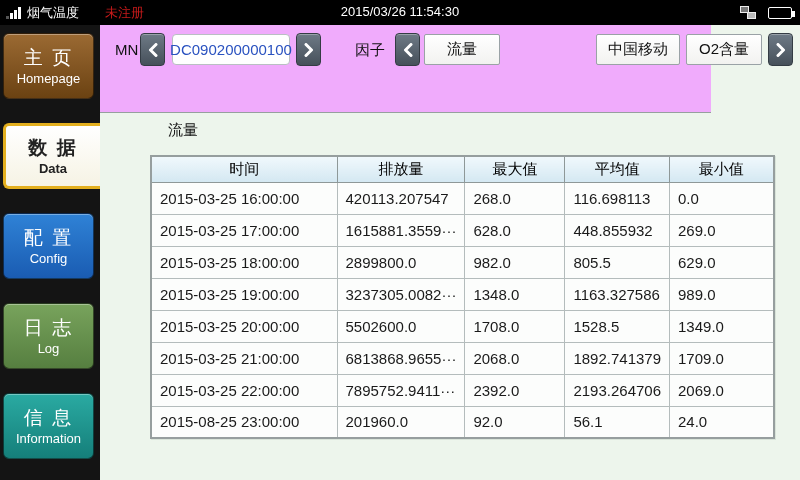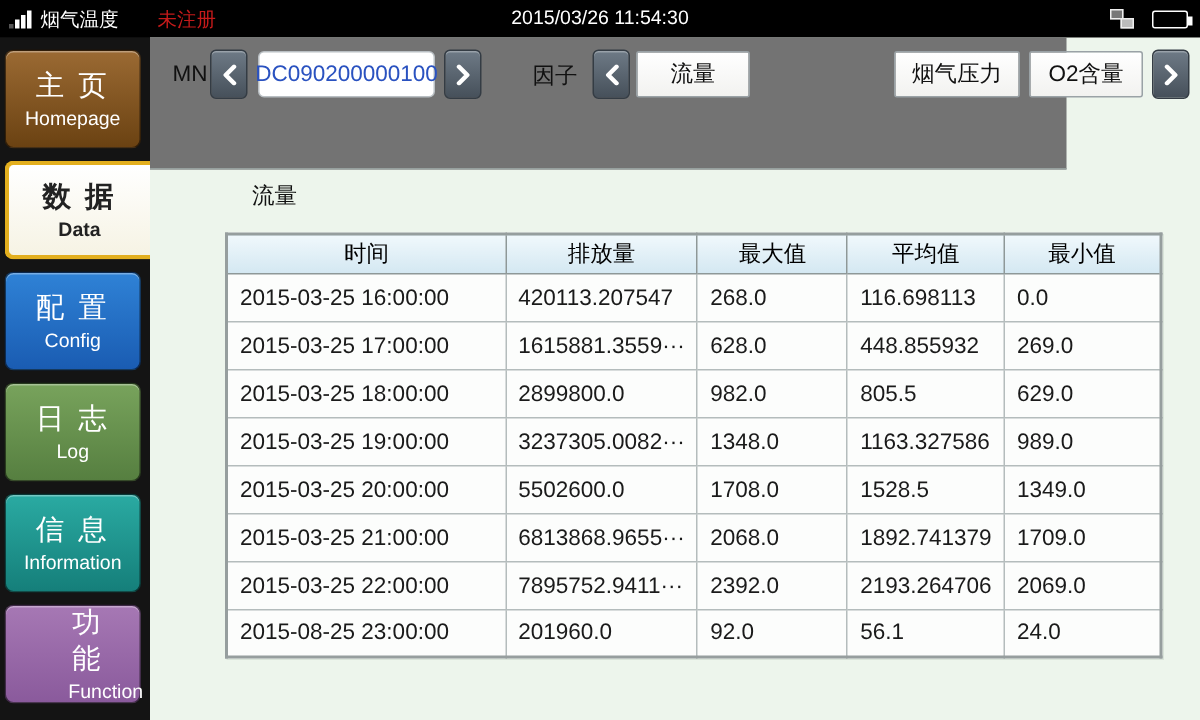--- a/index.html
+++ b/index.html
@@ -22,39 +22,39 @@
   .net-icon { position:relative; width:16px; height:13px; }
   .net-icon i { position:absolute; width:9px; height:7px; border:1px solid #eee; background:#777; }
   .net-icon i:first-child { left:0; top:0; }
   .net-icon i:last-child { right:0; bottom:0; background:#bbb; }
   .battery { position:relative; width:24px; height:12px; border:1px solid #fff; border-radius:2px; padding:1px; }
   .battery .fill { width:80%; height:100%; background:#fff; }
   .battery .tip { position:absolute; right:-4px; top:3px; width:3px; height:6px; background:#fff; }
 
   
   #sidebar { position:absolute; left:0; top:25px; width:100px; height:455px; background:#141414; padding-top:8px; }
-  .nav-btn { position:relative; width:91px; height:66px; margin:0 0 8px 3px; border-radius:6px;
+  .nav-btn { position:relative; width:91px; height:66px; margin:0 0 24px 3px; border-radius:6px;
     display:flex; flex-direction:column; align-items:center; justify-content:center;
     color:#fff; cursor:pointer; border:1px solid rgba(0,0,0,.55);
     box-shadow:inset 0 1px 0 rgba(255,255,255,.35); }
   .nav-zh { font-size:19px; letter-spacing:2px; line-height:24px; }
   .nav-en { font-size:13px; line-height:17px; }
   .nav-home { background:linear-gradient(#9b6a33,#6b4212); }
   .nav-data { width:97px; background:linear-gradient(#ffffff,#f6f3e4); color:#222;
     border:3px solid #e3af1e; border-right:none; border-radius:6px 0 0 6px;
     box-shadow:none;font-weight:bold; }
   .nav-log  { background:linear-gradient(#78a35c,#567f40); }
   .nav-conf { background:linear-gradient(#2f82d6,#1a5cb2); }
   .nav-info { background:linear-gradient(#2aaaa2,#157f7a); }
   .nav-func { background:linear-gradient(#a678b4,#8a5a9c);padding-left:44px; }
 
   
   #content { position:absolute; left:100px; top:25px; width:700px; height:455px; background:#edf5ec; }
   #form-panel { position:absolute; left:0; top:0; width:611px; height:88px;
-    background:#737373; border-bottom:1px solid #96a09e; }
+    background:#f0abfc; border-bottom:1px solid #96a09e; }
   .form-row { position:absolute; left:0; width:700px; height:34px; }
   #row1 { top:8px; } #row2 { top:50px; }
   .f-label { position:absolute; top:8px; font-size:15px; color:#111; }
   .arrow-btn { position:absolute; top:0; width:25px; height:33px; border-radius:4px;
     background:linear-gradient(#6e7a86,#46505a); border:1px solid #343c44;
     display:flex; align-items:center; justify-content:center; cursor:pointer;
     box-shadow:inset 0 1px 0 rgba(255,255,255,.3); }
   .arrow-btn.focused { outline:1px dotted #333; outline-offset:1px; }
   .value-box { position:absolute; top:1px; height:31px; background:#fff;
     border:1px solid #b9bfc3; border-radius:4px; color:#2a52c0; font-size:15px;
@@ -147,21 +147,21 @@
               <polyline points="2,1.5 7.5,7 2,12.5" fill="none" stroke="#fff" stroke-width="3" stroke-linecap="round" stroke-linejoin="round"></polyline>
             </svg>
         </div>
         <span class="f-label" style="left:255px;">因子</span>
         <div class="arrow-btn" style="left:295px;">
           <svg width="10" height="14" viewBox="0 0 10 14">
               <polyline points="8,1.5 2.5,7 8,12.5" fill="none" stroke="#fff" stroke-width="3" stroke-linecap="round" stroke-linejoin="round"></polyline>
             </svg>
         </div>
         <div class="factor-btn" style="left:324px; width:76px;">流量</div>
-        <div class="factor-btn" style="left:496px; width:84px;">烟气压力</div>
+        <div class="factor-btn" style="left:496px; width:84px;">中国移动</div>
         <div class="factor-btn" style="left:586px; width:76px;">O2含量</div>
         <div class="arrow-btn" style="left:668px;">
           <svg width="10" height="14" viewBox="0 0 10 14">
               <polyline points="2,1.5 7.5,7 2,12.5" fill="none" stroke="#fff" stroke-width="3" stroke-linecap="round" stroke-linejoin="round"></polyline>
             </svg>
         </div>
       </div>
 
     </div>
 

